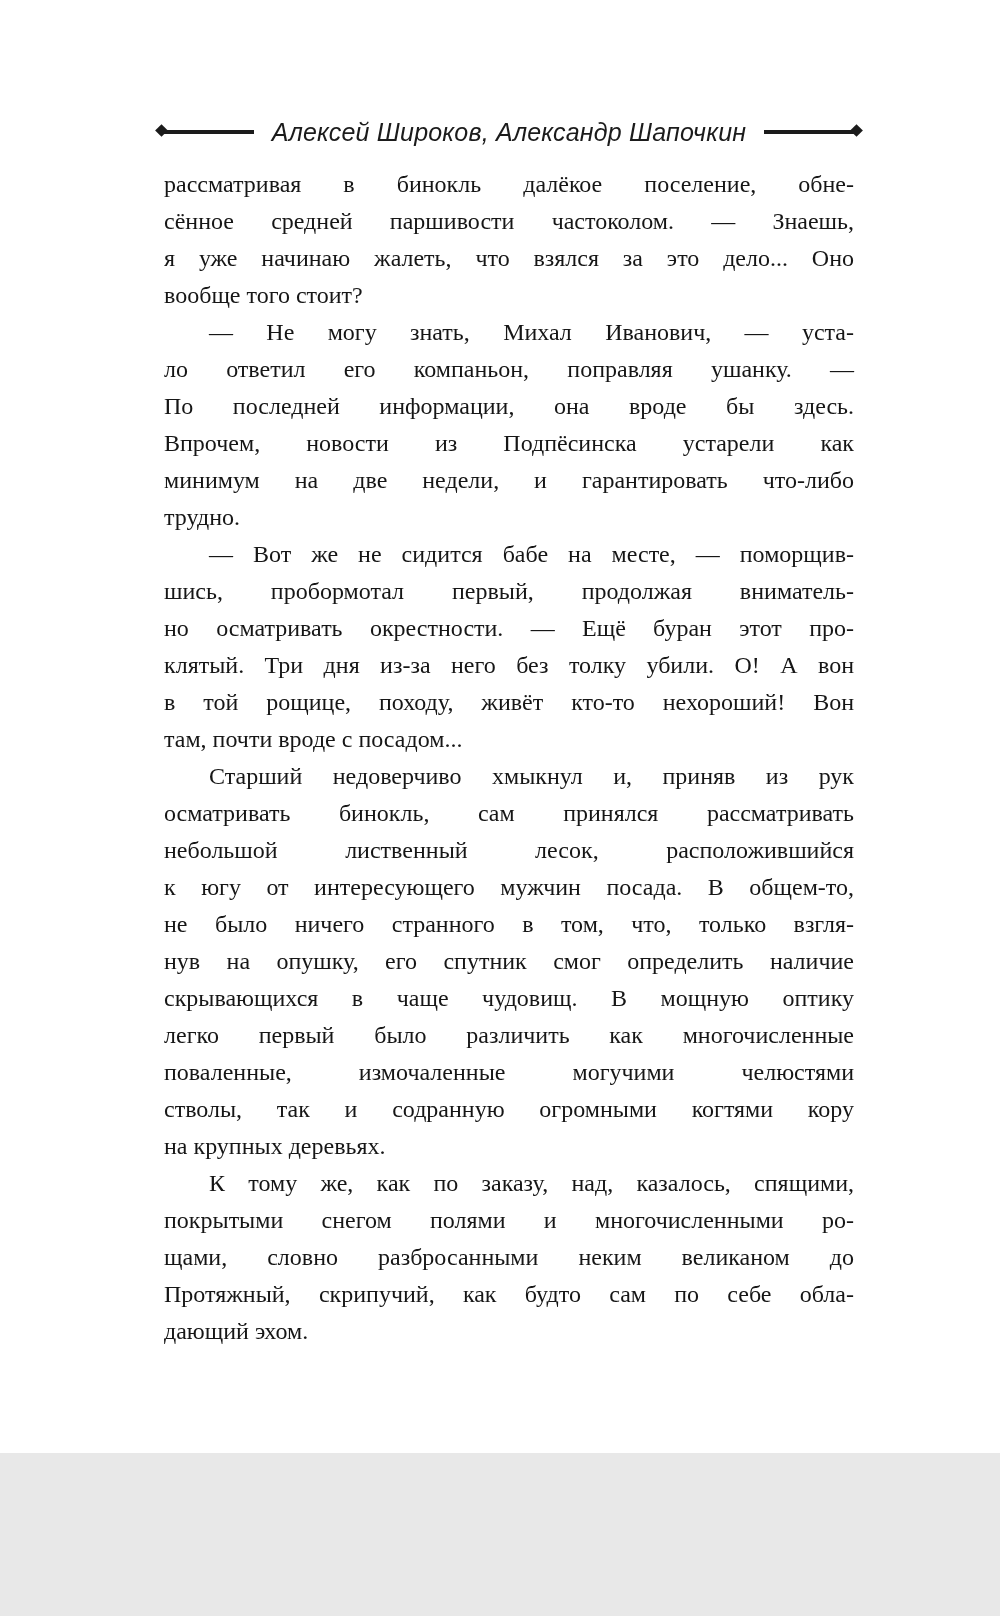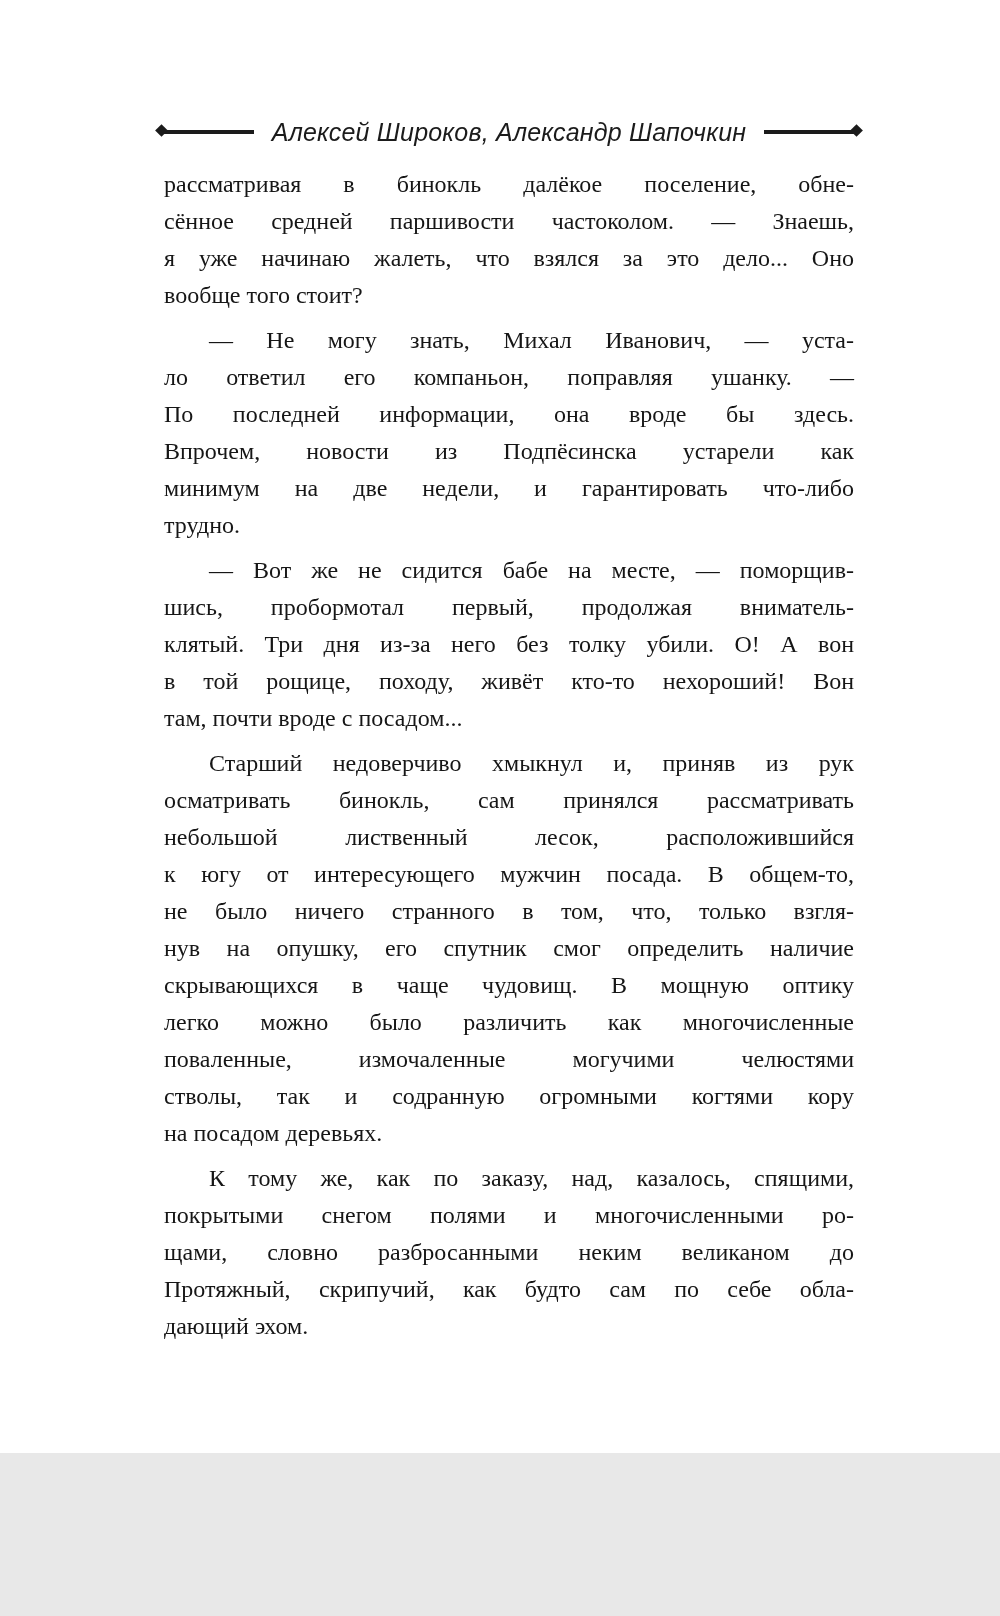--- a/index.html
+++ b/index.html
@@ -72,21 +72,20 @@
     text-align: justify;
     text-align-last: justify;
     height: 37px;
     overflow: visible;
   }
   .line.last {
     text-align-last: left;
   }
   .line.indent {
     text-indent: 45px;
-    margin-top: 8px;
   }
   
   .footer {
     position: absolute;
     left: 164px;
     top: 1458px;
     width: 690px;
     height: 60px;
     display: flex;
     align-items: center;
@@ -125,36 +124,37 @@
         <div class="line indent">— Не могу знать, Михал Иванович, — уста-</div>
         <div class="line">ло ответил его компаньон, поправляя ушанку. —</div>
         <div class="line">По последней информации, она вроде бы здесь.</div>
         <div class="line">Впрочем, новости из Подпёсинска устарели как</div>
         <div class="line">минимум на две недели, и гарантировать что-либо</div>
         <div class="line last">трудно.</div>
       </div>
       <div class="para">
         <div class="line indent">— Вот же не сидится бабе на месте, — поморщив-</div>
         <div class="line">шись, пробормотал первый, продолжая вниматель-</div>
+        <div class="line">но осматривать окрестности. — Ещё буран этот про-</div>
         <div class="line">клятый. Три дня из-за него без толку убили. О! А вон</div>
         <div class="line">в той рощице, походу, живёт кто-то нехороший! Вон</div>
         <div class="line last">там, почти вроде с посадом...</div>
       </div>
       <div class="para">
         <div class="line indent">Старший недоверчиво хмыкнул и, приняв из рук</div>
         <div class="line">осматривать бинокль, сам принялся рассматривать</div>
         <div class="line">небольшой лиственный лесок, расположившийся</div>
         <div class="line">к югу от интересующего мужчин посада. В общем-то,</div>
         <div class="line">не было ничего странного в том, что, только взгля-</div>
         <div class="line">нув на опушку, его спутник смог определить наличие</div>
         <div class="line">скрывающихся в чаще чудовищ. В мощную оптику</div>
-        <div class="line">легко можно было различить как многочисленные</div>
+        <div class="line">легко первый было различить как многочисленные</div>
         <div class="line">поваленные, измочаленные могучими челюстями</div>
         <div class="line">стволы, так и содранную огромными когтями кору</div>
-        <div class="line last">на посадом деревьях.</div>
+        <div class="line last">на крупных деревьях.</div>
       </div>
       <div class="para">
         <div class="line indent">К тому же, как по заказу, над, казалось, спящими,</div>
         <div class="line">покрытыми снегом полями и многочисленными ро-</div>
         <div class="line">щами, словно разбросанными неким великаном до</div>
         <div class="line">Протяжный, скрипучий, как будто сам по себе обла-</div>
         <div class="line last">дающий эхом.</div>
       </div>
     </div>
 

